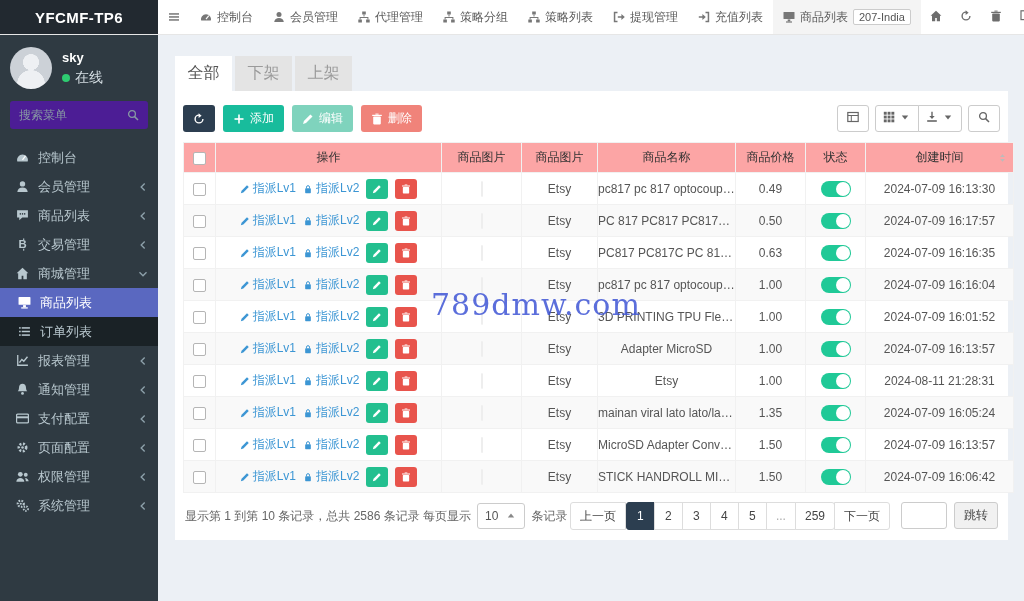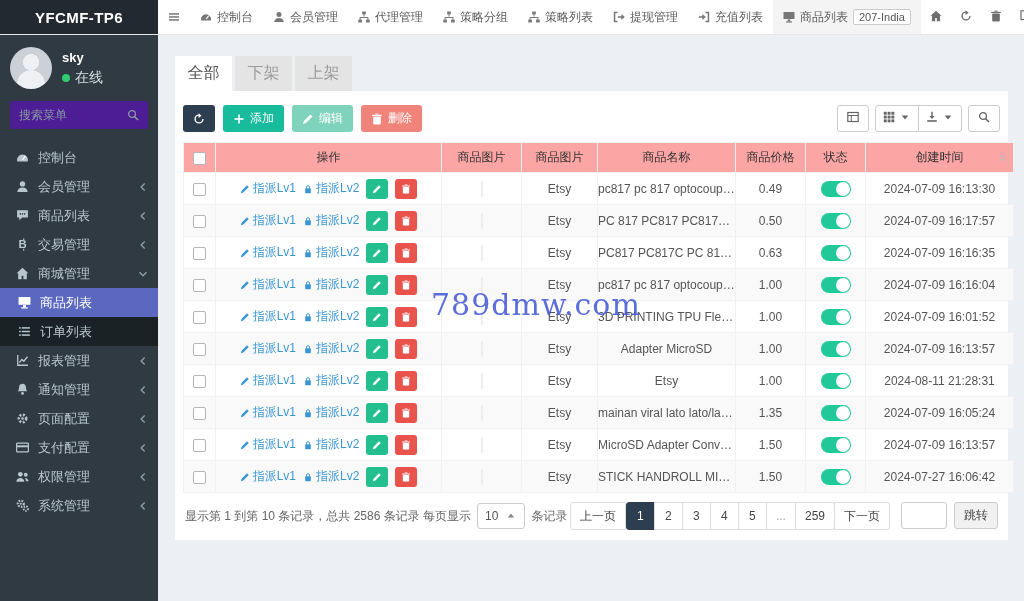--- a/index.html
+++ b/index.html
@@ -367,39 +367,39 @@
             <span>通知管理</span>
             <span class="chev">
               <svg viewBox="0 0 12 12" width="10" height="10" fill="currentColor">
                 <path d="M8 1.8 3.8 6 8 10.2" fill="none" stroke="currentColor" stroke-width="1.6"></path>
               </svg>
             </span>
           </li>
           <li class="menu-item">
             <span class="i">
               <svg viewBox="0 0 12 12" width="13" height="13" fill="currentColor">
-                <circle cx="6" cy="6" r="3.4" fill="none" stroke="currentColor" stroke-width="2.4" stroke-dasharray="1.8 1.4"></circle>
-                <circle cx="6" cy="6" r="1.2"></circle>
-              </svg>
-            </span>
-            <span>页面配置</span>
+                <rect x="0.5" y="2" width="11" height="8" rx="1" fill="none" stroke="currentColor" stroke-width="1.2"></rect>
+                <rect x="0.5" y="4" width="11" height="1.8"></rect>
+              </svg>
+            </span>
+            <span>支付配置</span>
             <span class="chev">
               <svg viewBox="0 0 12 12" width="10" height="10" fill="currentColor">
                 <path d="M8 1.8 3.8 6 8 10.2" fill="none" stroke="currentColor" stroke-width="1.6"></path>
               </svg>
             </span>
           </li>
           <li class="menu-item">
             <span class="i">
               <svg viewBox="0 0 12 12" width="13" height="13" fill="currentColor">
-                <rect x="0.5" y="2" width="11" height="8" rx="1" fill="none" stroke="currentColor" stroke-width="1.2"></rect>
-                <rect x="0.5" y="4" width="11" height="1.8"></rect>
-              </svg>
-            </span>
-            <span>支付配置</span>
+                <circle cx="6" cy="6" r="3.4" fill="none" stroke="currentColor" stroke-width="2.4" stroke-dasharray="1.8 1.4"></circle>
+                <circle cx="6" cy="6" r="1.2"></circle>
+              </svg>
+            </span>
+            <span>页面配置</span>
             <span class="chev">
               <svg viewBox="0 0 12 12" width="10" height="10" fill="currentColor">
                 <path d="M8 1.8 3.8 6 8 10.2" fill="none" stroke="currentColor" stroke-width="1.6"></path>
               </svg>
             </span>
           </li>
           <li class="menu-item">
             <span class="i">
               <svg viewBox="0 0 12 12" width="13" height="13" fill="currentColor">
                 <circle cx="4" cy="4" r="2.2"></circle>
@@ -953,21 +953,21 @@
                         <rect x="4.4" y="0.6" width="3.2" height="1"></rect>
                       </svg>
                     </button>
                   </span>
                 </td>
                 <td><span class="thumb" style="background:repeating-linear-gradient(45deg,#c0392b 0 3px,#ecd9c6 3px 6px)"></span></td>
                 <td>Etsy</td>
                 <td>STICK HANDROLL MINIROL...</td>
                 <td>1.50</td>
                 <td><span class="toggle"></span></td>
-                <td>2024-07-27 16:06:42</td>
+                <td>2024-07-09 16:06:42</td>
               </tr>
             </tbody>
         </table>
 
         <div class="table-footer">
           <div class="page-info">
             <span>显示第 1 到第 10 条记录，总共 2586 条记录 每页显示</span>
             <span class="size-select">
               <span>10</span>
               <span class="i">

